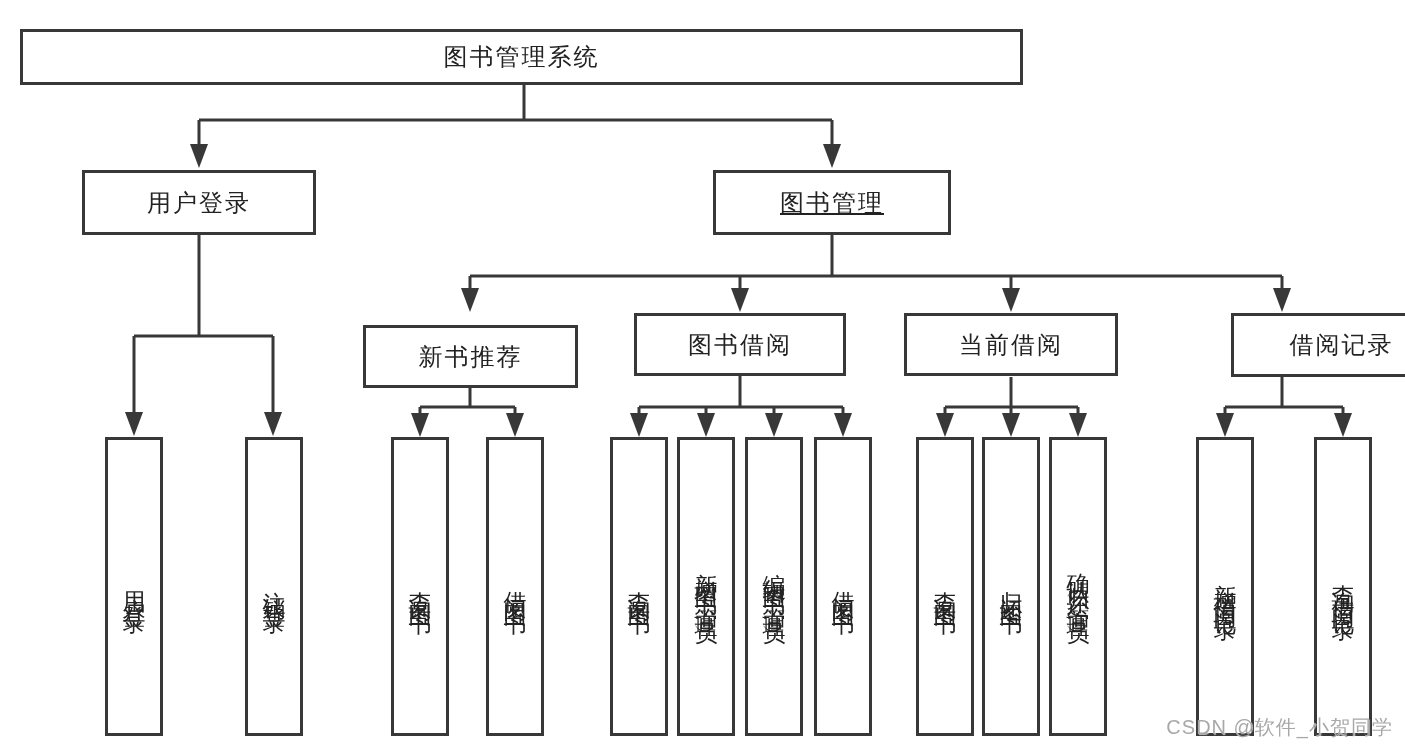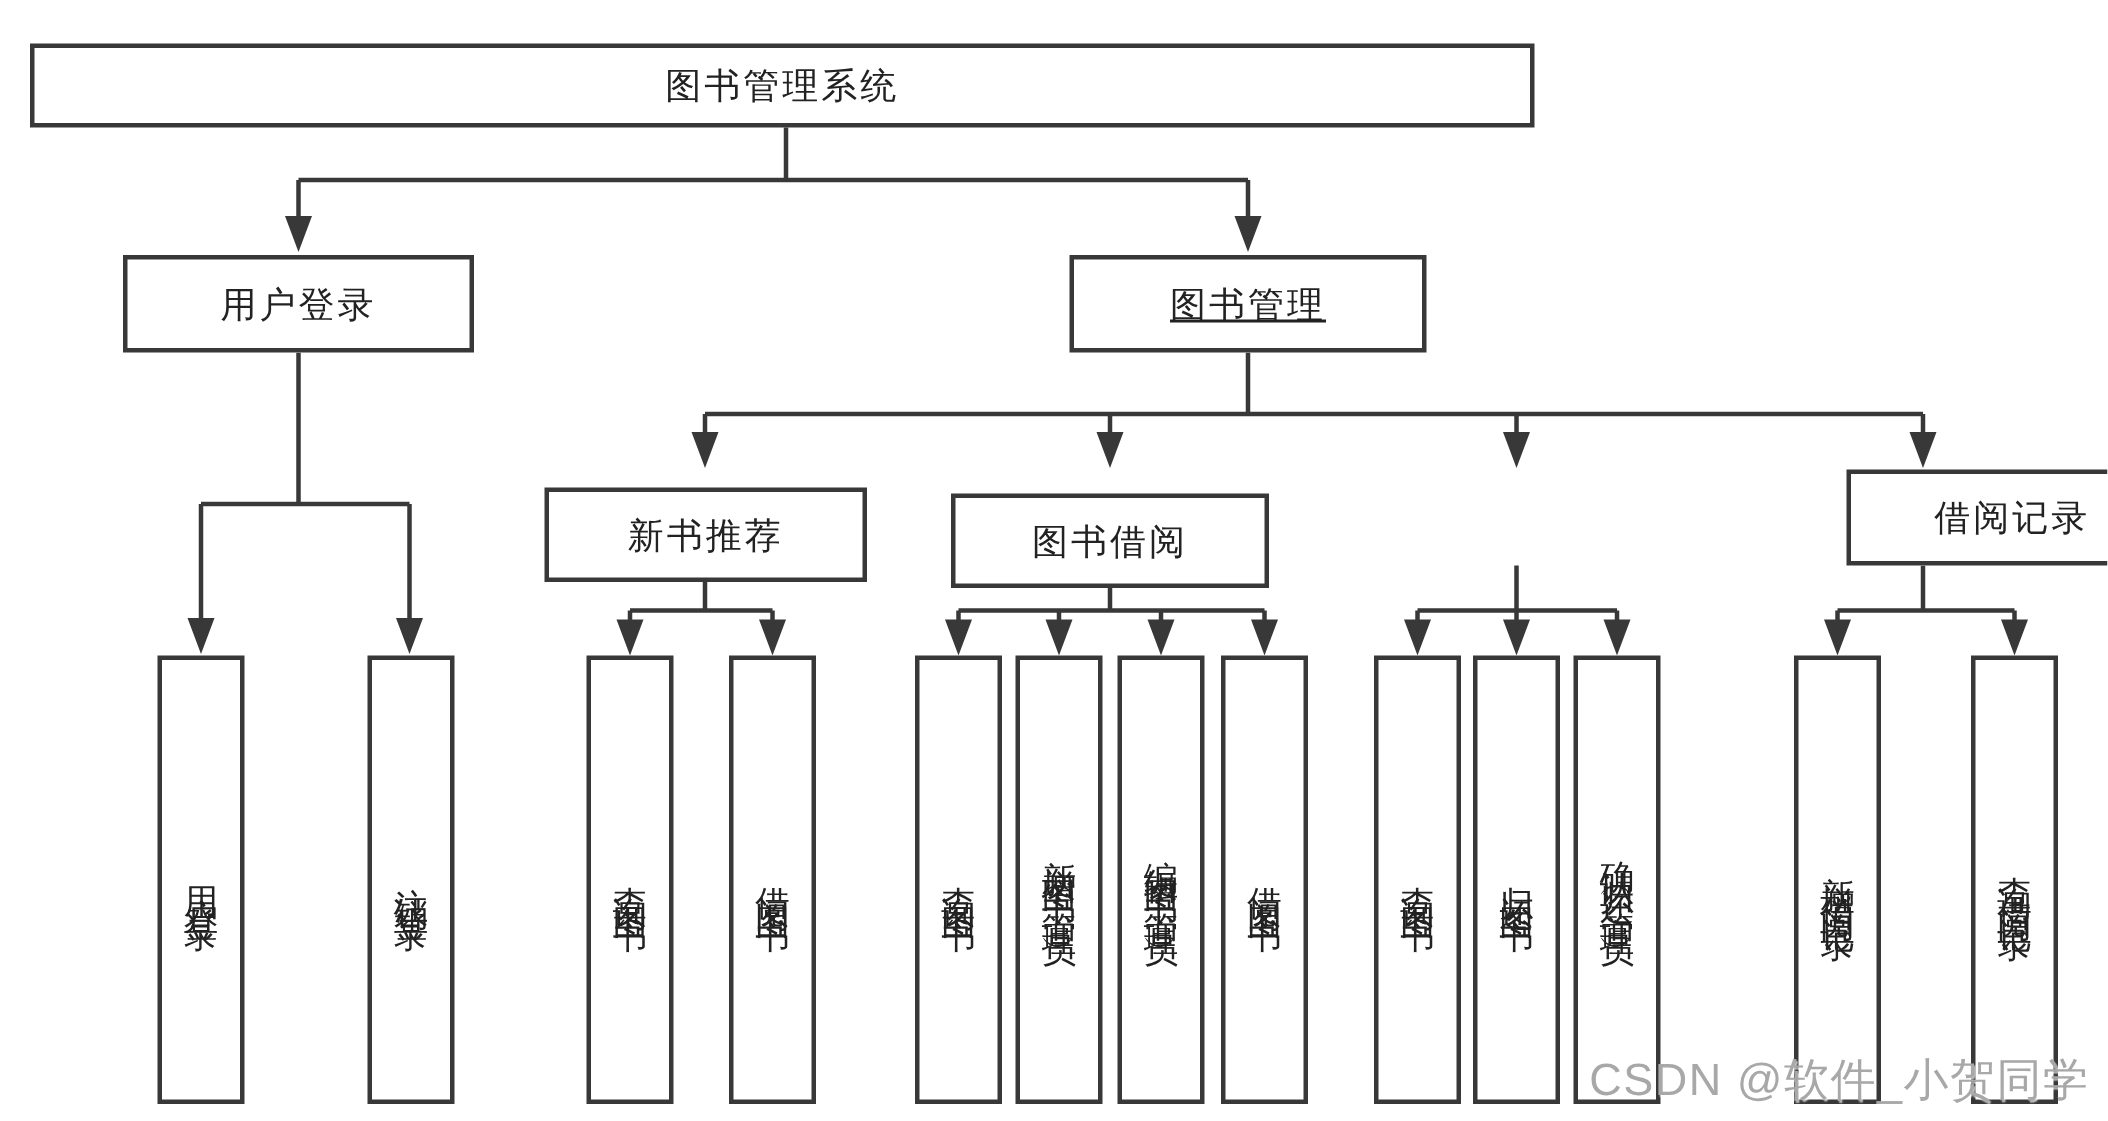--- a/index.html
+++ b/index.html
@@ -31,21 +31,21 @@
   }
   .vbox{
     writing-mode:vertical-rl;
     font-size:23px;letter-spacing:7px;
     line-height:1;
     white-space:normal;
   }
   .watermark{
     position:absolute;
     right:12px;bottom:6px;
-    font-size:30px;
+    font-size:20px;
     color:var(--wm);
     letter-spacing:1px;
     text-shadow:1px 1px 1px rgba(255,255,255,0.7);
     pointer-events:none;
   }
 </style>
 </head>
 <body>
 
 <div class="stage">
@@ -85,21 +85,22 @@
     <polygon points="1216,413 1234,413 1225,437"></polygon>
     <polygon points="1334,413 1352,413 1343,437"></polygon>
   </svg>
 
   <div class="box" style="left:20px;top:13px;width:1003px;height:56px;margin-top:16px;">图书管理系统</div>
 
   <div class="box" style="left:82px;top:170px;width:234px;height:65px;">用户登录</div>
   <div class="box" style="left:713px;top:170px;width:238px;height:65px;text-decoration:underline;">图书管理</div>
 
   <div class="box" style="left:363px;top:313px;width:215px;height:63px;margin-top:12px;">新书推荐</div>
-  <div class="box" style="left:634px;top:313px;width:212px;height:63px;margin-top:16px;">图书借阅</div>
+  <div class="box" style="left:634px;top:313px;width:212px;height:63px;">图书借阅</div>
+  <div class="box" style="left:904px;top:313px;width:214px;height:63px;">当前借阅</div>
   <div class="box" style="left:1231px;top:313px;width:221px;height:64px;">借阅记录</div>
 
   <div class="box vbox" style="left:105px;top:437px;width:58px;height:299px;">用户登录</div>
   <div class="box vbox" style="left:245px;top:437px;width:58px;height:299px;">注销登录</div>
 
   <div class="box vbox" style="left:391px;top:437px;width:58px;height:299px;">查询图书</div>
   <div class="box vbox" style="left:486px;top:437px;width:58px;height:299px;">借阅图书</div>
 
   <div class="box vbox" style="left:610px;top:437px;width:58px;height:299px;">查询图书</div>
   <div class="box vbox" style="left:677px;top:437px;width:58px;height:299px;">新增图书（管理员）</div>

